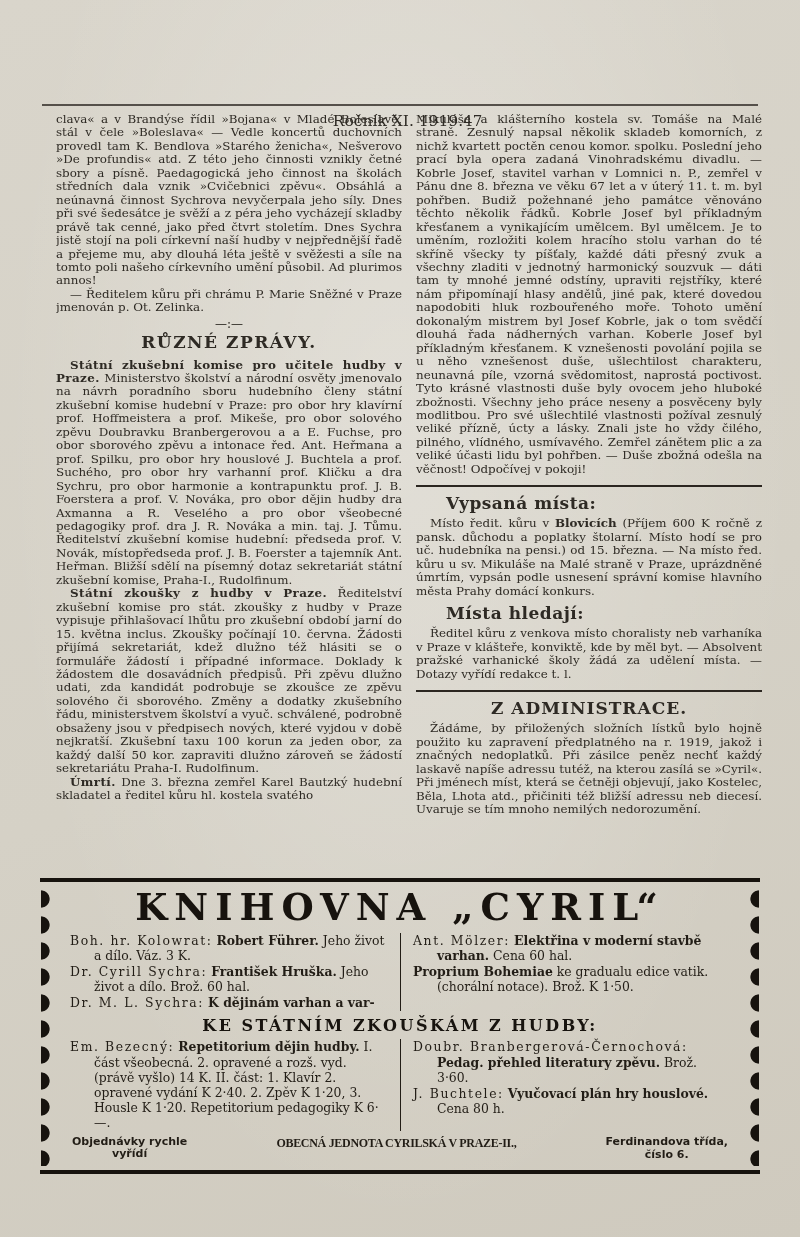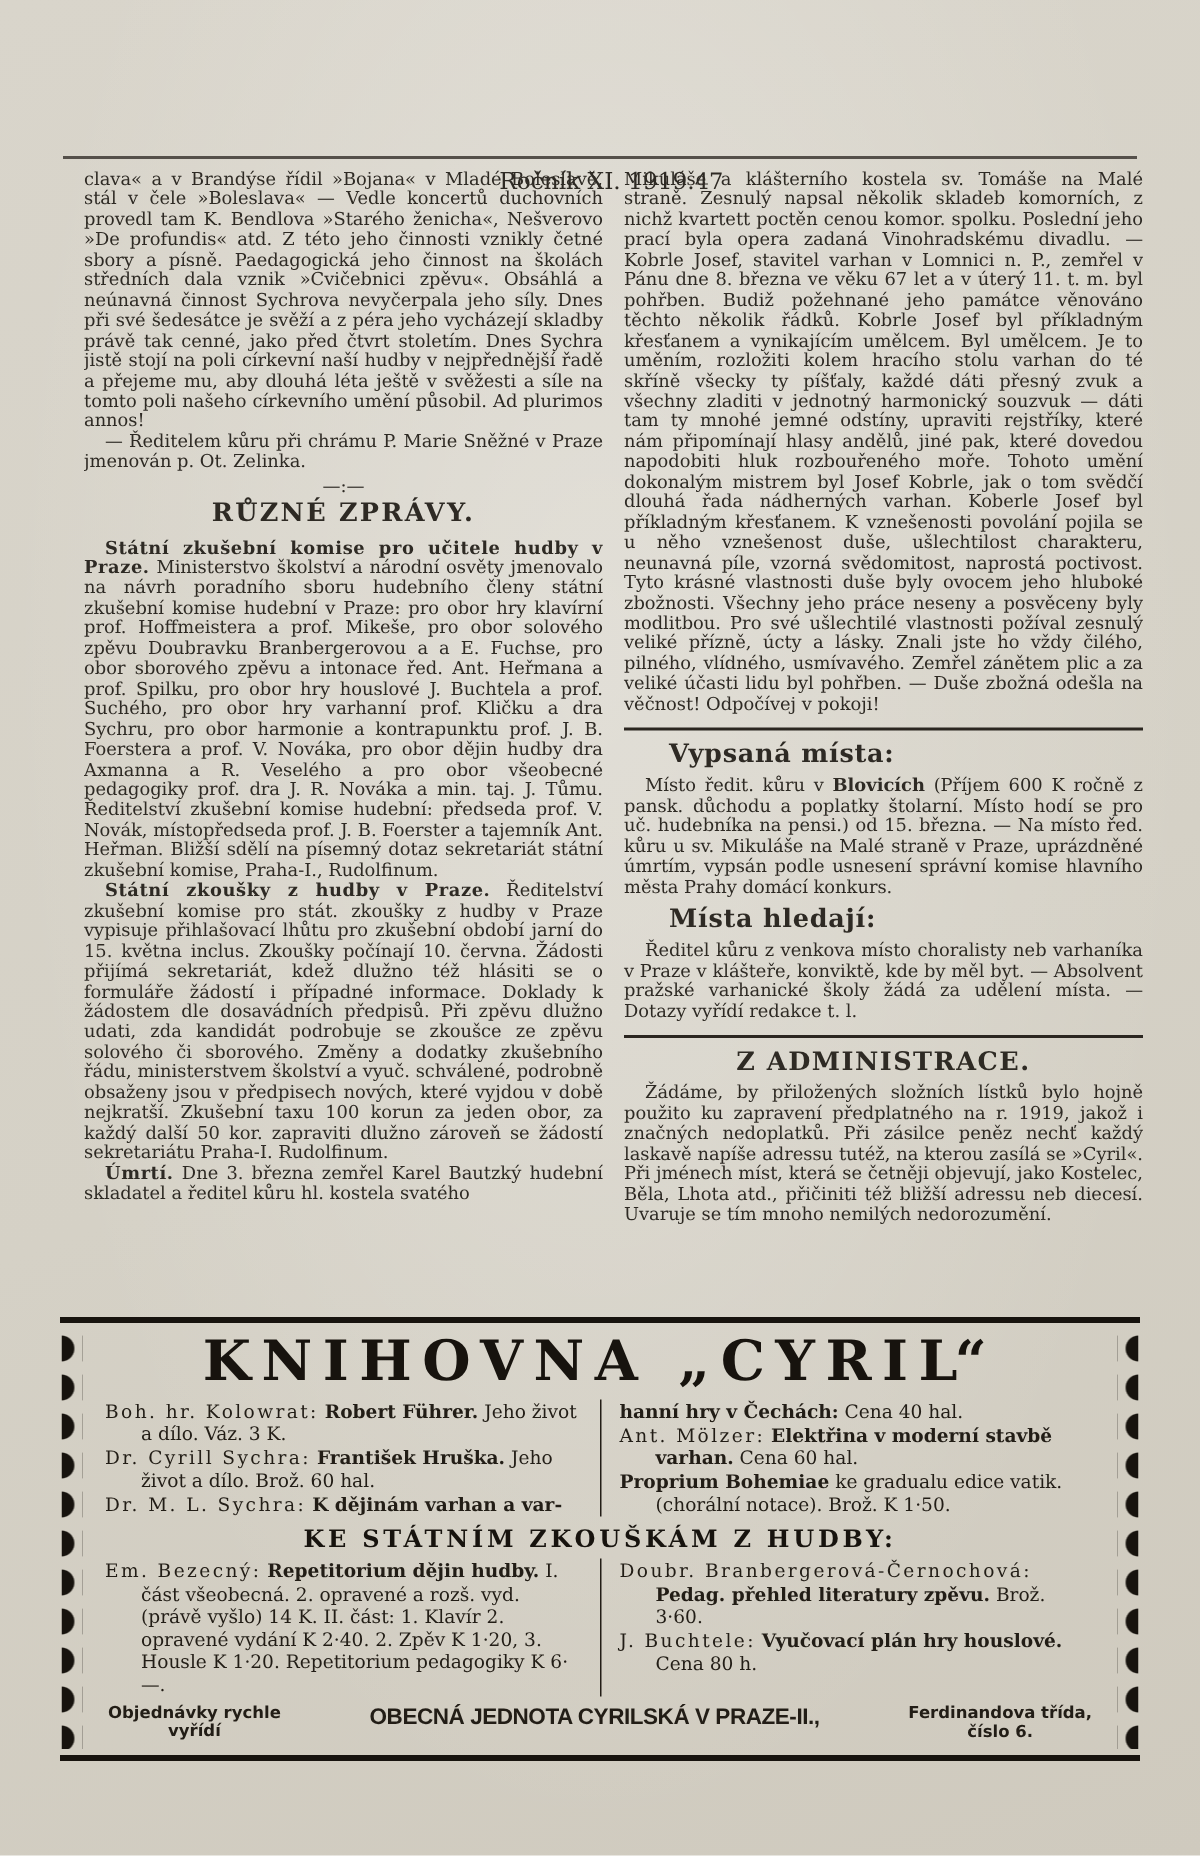--- a/index.html
+++ b/index.html
@@ -40,21 +40,21 @@
   .ad-title{text-align:center;font-size:37px;font-weight:bold;letter-spacing:7px;line-height:1.05;margin:2px 0 6px;color:#17130e;}
   .ad-grid{display:grid;grid-template-columns:1fr 1fr;}
   .ad-col{padding-right:10px;}
   .ad-col.rightcol{border-left:1.5px solid #221d16;padding-left:12px;padding-right:0;}
   .book{margin:0 0 1px;font-size:12.4px;line-height:1.22;padding-left:24px;text-indent:-24px;}
   .au{letter-spacing:1.6px;}
   .ti{font-weight:bold;}
   .ad-sub{text-align:center;font-weight:bold;font-size:16px;letter-spacing:2.5px;margin:5px 0 4px;color:#17130e;}
   .ad-footer{display:flex;align-items:flex-start;justify-content:space-between;margin-top:5px;padding:0 2px 2px;gap:8px;}
   .ft-note{font-family:"DejaVu Sans","Liberation Sans",sans-serif;font-weight:bold;font-size:11px;line-height:1.1;text-align:center;white-space:nowrap;}
-  .ft-pub{font-family:Liberation Sans, sans-serif;font-weight:bold;font-size:15px;letter-spacing:-0.3px;white-space:nowrap;}
+  .ft-pub{font-family:Liberation Serif, serif;font-weight:bold;font-size:12px;letter-spacing:-0.3px;white-space:nowrap;}
   .ft-addr{font-family:"DejaVu Sans","Liberation Sans",sans-serif;font-weight:bold;font-size:11px;line-height:1.15;text-align:center;white-space:nowrap;}
 </style>
 </head>
 <body>
 
 <div class="page">
 
   <div class="hdr">
     <span>Ročník XI. 1919.</span>
     <span class="pagenum">47</span>
@@ -93,21 +93,20 @@
 
     <div class="ad-title">KNIHOVNA „CYRIL“</div>
 
     <div class="ad-grid">
       <div class="ad-col">
         <p class="book"><span class="au">Boh. hr. Kolowrat:</span> <span class="ti">Robert Führer.</span> <span>Jeho život a dílo. Váz. 3 K.</span></p>
         <p class="book"><span class="au">Dr. Cyrill Sychra:</span> <span class="ti">František Hruška.</span> <span>Jeho život a dílo. Brož. 60 hal.</span></p>
         <p class="book"><span class="au">Dr. M. L. Sychra:</span> <span class="ti">K dějinám varhan a var-</span> <span></span></p>
       </div>
       <div class="ad-col rightcol">
-        <p class="book"><span class="ti">hanní hry v Čechách:</span> <span>Cena 40 hal.</span></p>
         <p class="book"><span class="au">Ant. Mölzer:</span> <span class="ti">Elektřina v moderní stavbě varhan.</span> <span>Cena 60 hal.</span></p>
         <p class="book"><span class="ti">Proprium Bohemiae</span> <span>ke gradualu edice vatik. (chorální notace). Brož. K 1·50.</span></p>
       </div>
     </div>
 
     <div class="ad-sub">KE STÁTNÍM ZKOUŠKÁM Z HUDBY:</div>
 
     <div class="ad-grid">
       <div class="ad-col">
         <p class="book"><span class="au">Em. Bezecný:</span> <span class="ti">Repetitorium dějin hudby.</span> <span>I. část všeobecná. 2. opravené a rozš. vyd. (právě vyšlo) 14 K. II. část: 1. Klavír 2. opravené vydání K 2·40. 2. Zpěv K 1·20, 3. Housle K 1·20. Repetitorium pedagogiky K 6·—.</span></p>

